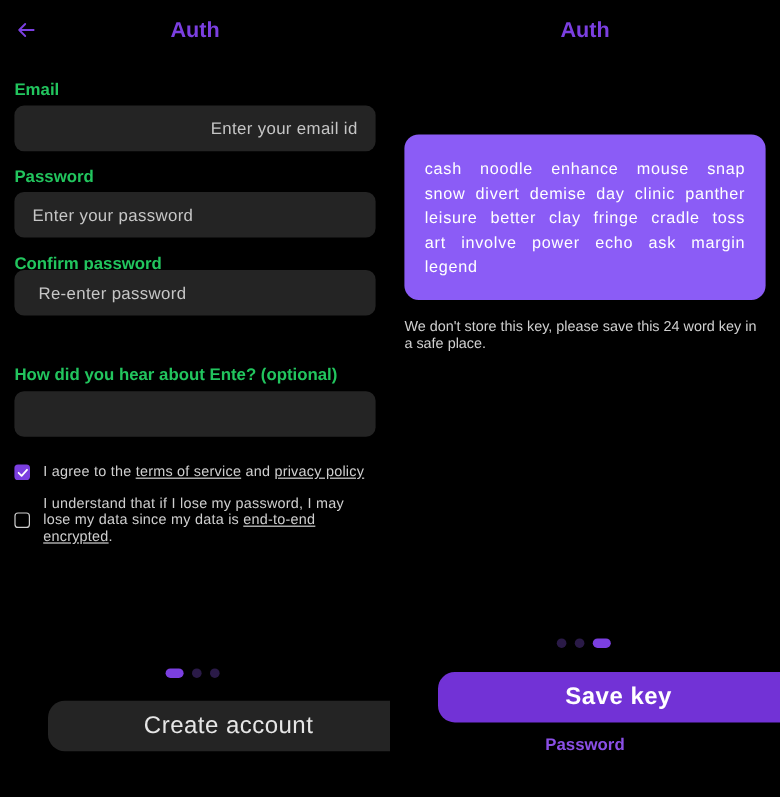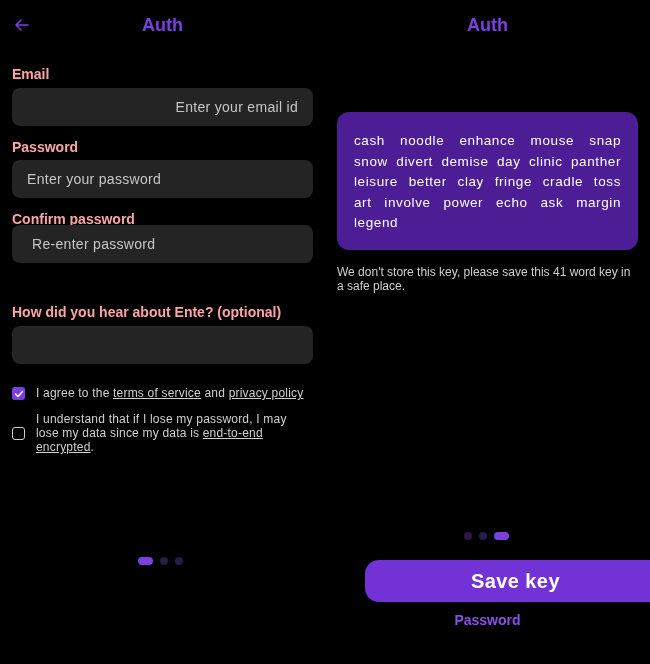--- a/index.html
+++ b/index.html
@@ -4,38 +4,38 @@
   <style>
     * { box-sizing: border-box; margin: 0; padding: 0; }
     html, body { width: 650px; height: 664px; background: #000; overflow: hidden; }
     body { font-family: "Liberation Sans", "DejaVu Sans", sans-serif; color: #fff; position: relative; }
     .screen { position: absolute; top: 0; height: 664px; width: 325px; background: #000; }
     .left { left: 0; }
     .right { left: 325px; }
     .appbar { position: absolute; top: 0; left: 0; width: 325px; height: 52px; }
     .title { position: absolute; top: 15px; left: 0; width: 100%; text-align: center; color: #7b3fe0; font-weight: bold; font-size: 18px; }
     .back { position: absolute; left: 12px; top: 15px; width: 20px; height: 20px; cursor: pointer; }
-    .label { position: absolute; left: 12px; font-size: 14px; font-weight: bold; color: #fca5a5; }
+    .label { position: absolute; left: 12px; font-size: 14px; font-weight: bold; color: #22c55e; }
     .input { position: absolute; left: 12px; width: 301px; height: 38px; background: #242424; border-radius: 8px; border: none; color: #fff; font-size: 14px; padding: 0 15px; font-family: "Liberation Sans", "DejaVu Sans", sans-serif; letter-spacing: 0.3px; outline: none; }
     .input::placeholder { color: #c6c6c6; }
     .check-row { position: absolute; left: 12px; display: flex; align-items: flex-start; }
     .checkbox { width: 13px; height: 13px; border-radius: 3px; flex: 0 0 auto; cursor: pointer; }
     .checkbox.on { background: #7b3fe0; display: flex; align-items: center; justify-content: center; }
     .checkbox.off { border: 1.5px solid #cfcfcf; }
     .check-text { margin-left: 11px; font-size: 12px; color: #cfcfcf; line-height: 14px; letter-spacing: 0.2px; }
     .check-text a { color: #cfcfcf; text-decoration: underline; cursor: pointer; }
     .dots { position: absolute; display: flex; gap: 7px; align-items: center; }
     .dot { width: 8px; height: 8px; border-radius: 4px; background: #2a1a47; }
     .dot.active { width: 15px; background: #7b3fe0; }
     .btn { position: absolute; left: 12px; width: 301px; height: 42px; border-radius: 14px; border: none; font-size: 20px; letter-spacing: 0.4px; cursor: pointer; font-family: "Liberation Sans", "DejaVu Sans", sans-serif; margin-left: 28px; }
     .btn-dark { background: #242424; color: #e6e6e6; }
     .btn-purple { background: #7232d6; color: #fff; font-weight: bold; }
     .link-btn { position: absolute; left: 0; width: 100%; text-align: center; color: #8b4fe6; font-weight: bold; font-size: 14px; cursor: pointer; }
     .info { position: absolute; left: 12px; width: 300px; font-size: 12px; line-height: 14px; color: #cfcfcf; }
-    .keybox { position: absolute; left: 12px; top: 112px; width: 301px; height: 138px; background: #4c1d95; border-radius: 12px; padding: 19px 17px; }
+    .keybox { position: absolute; left: 12px; top: 112px; width: 301px; height: 138px; background: #8b5cf6; border-radius: 12px; padding: 19px 17px; }
     .keytext { font-size: 13.5px; line-height: 20.5px; color: #fff; text-align: justify; letter-spacing: 0.6px; word-spacing: 3px; }
   </style>
 </head>
 <body>
 
 <div class="screen left">
   <div class="appbar">
     <span class="back">
       <svg width="20" height="20" viewBox="0 0 20 20">
         <path d="M16 10 H4 M9 5 L4 10 L9 15" stroke="#7b3fe0" stroke-width="1.6" fill="none" stroke-linecap="round" stroke-linejoin="round"></path>
@@ -69,33 +69,34 @@
     <span class="checkbox off" style="margin-top:15px"></span>
     <span class="check-text" style="width:280px"><span>I understand that if I lose my password, I may lose my data since my data is </span><a>end-to-end encrypted</a><span>.</span></span>
   </div>
 
   <div class="dots" style="left:138px; top:557px">
     <span class="dot active"></span>
     <span class="dot"></span>
     <span class="dot"></span>
   </div>
 
+  <button class="btn btn-dark" style="top:584px">Create account</button>
 </div>
 
 <div class="screen right">
   <div class="appbar">
     <div class="title">Auth</div>
   </div>
 
 
   <div class="keybox">
     <div class="keytext">cash noodle enhance mouse snap snow divert demise day clinic panther leisure better clay fringe cradle toss art involve power echo ask margin legend</div>
   </div>
 
-  <div class="info" style="top:265px">We don't store this key, please save this 41 word key in a safe place.</div>
+  <div class="info" style="top:265px">We don't store this key, please save this 24 word key in a safe place.</div>
 
   <div class="dots" style="left:139px; top:532px">
     <span class="dot"></span>
     <span class="dot"></span>
     <span class="dot active"></span>
   </div>
 
   <button class="btn btn-purple" style="top:560px">Save key</button>
 
   <div class="link-btn" style="top:612px">Password</div>

